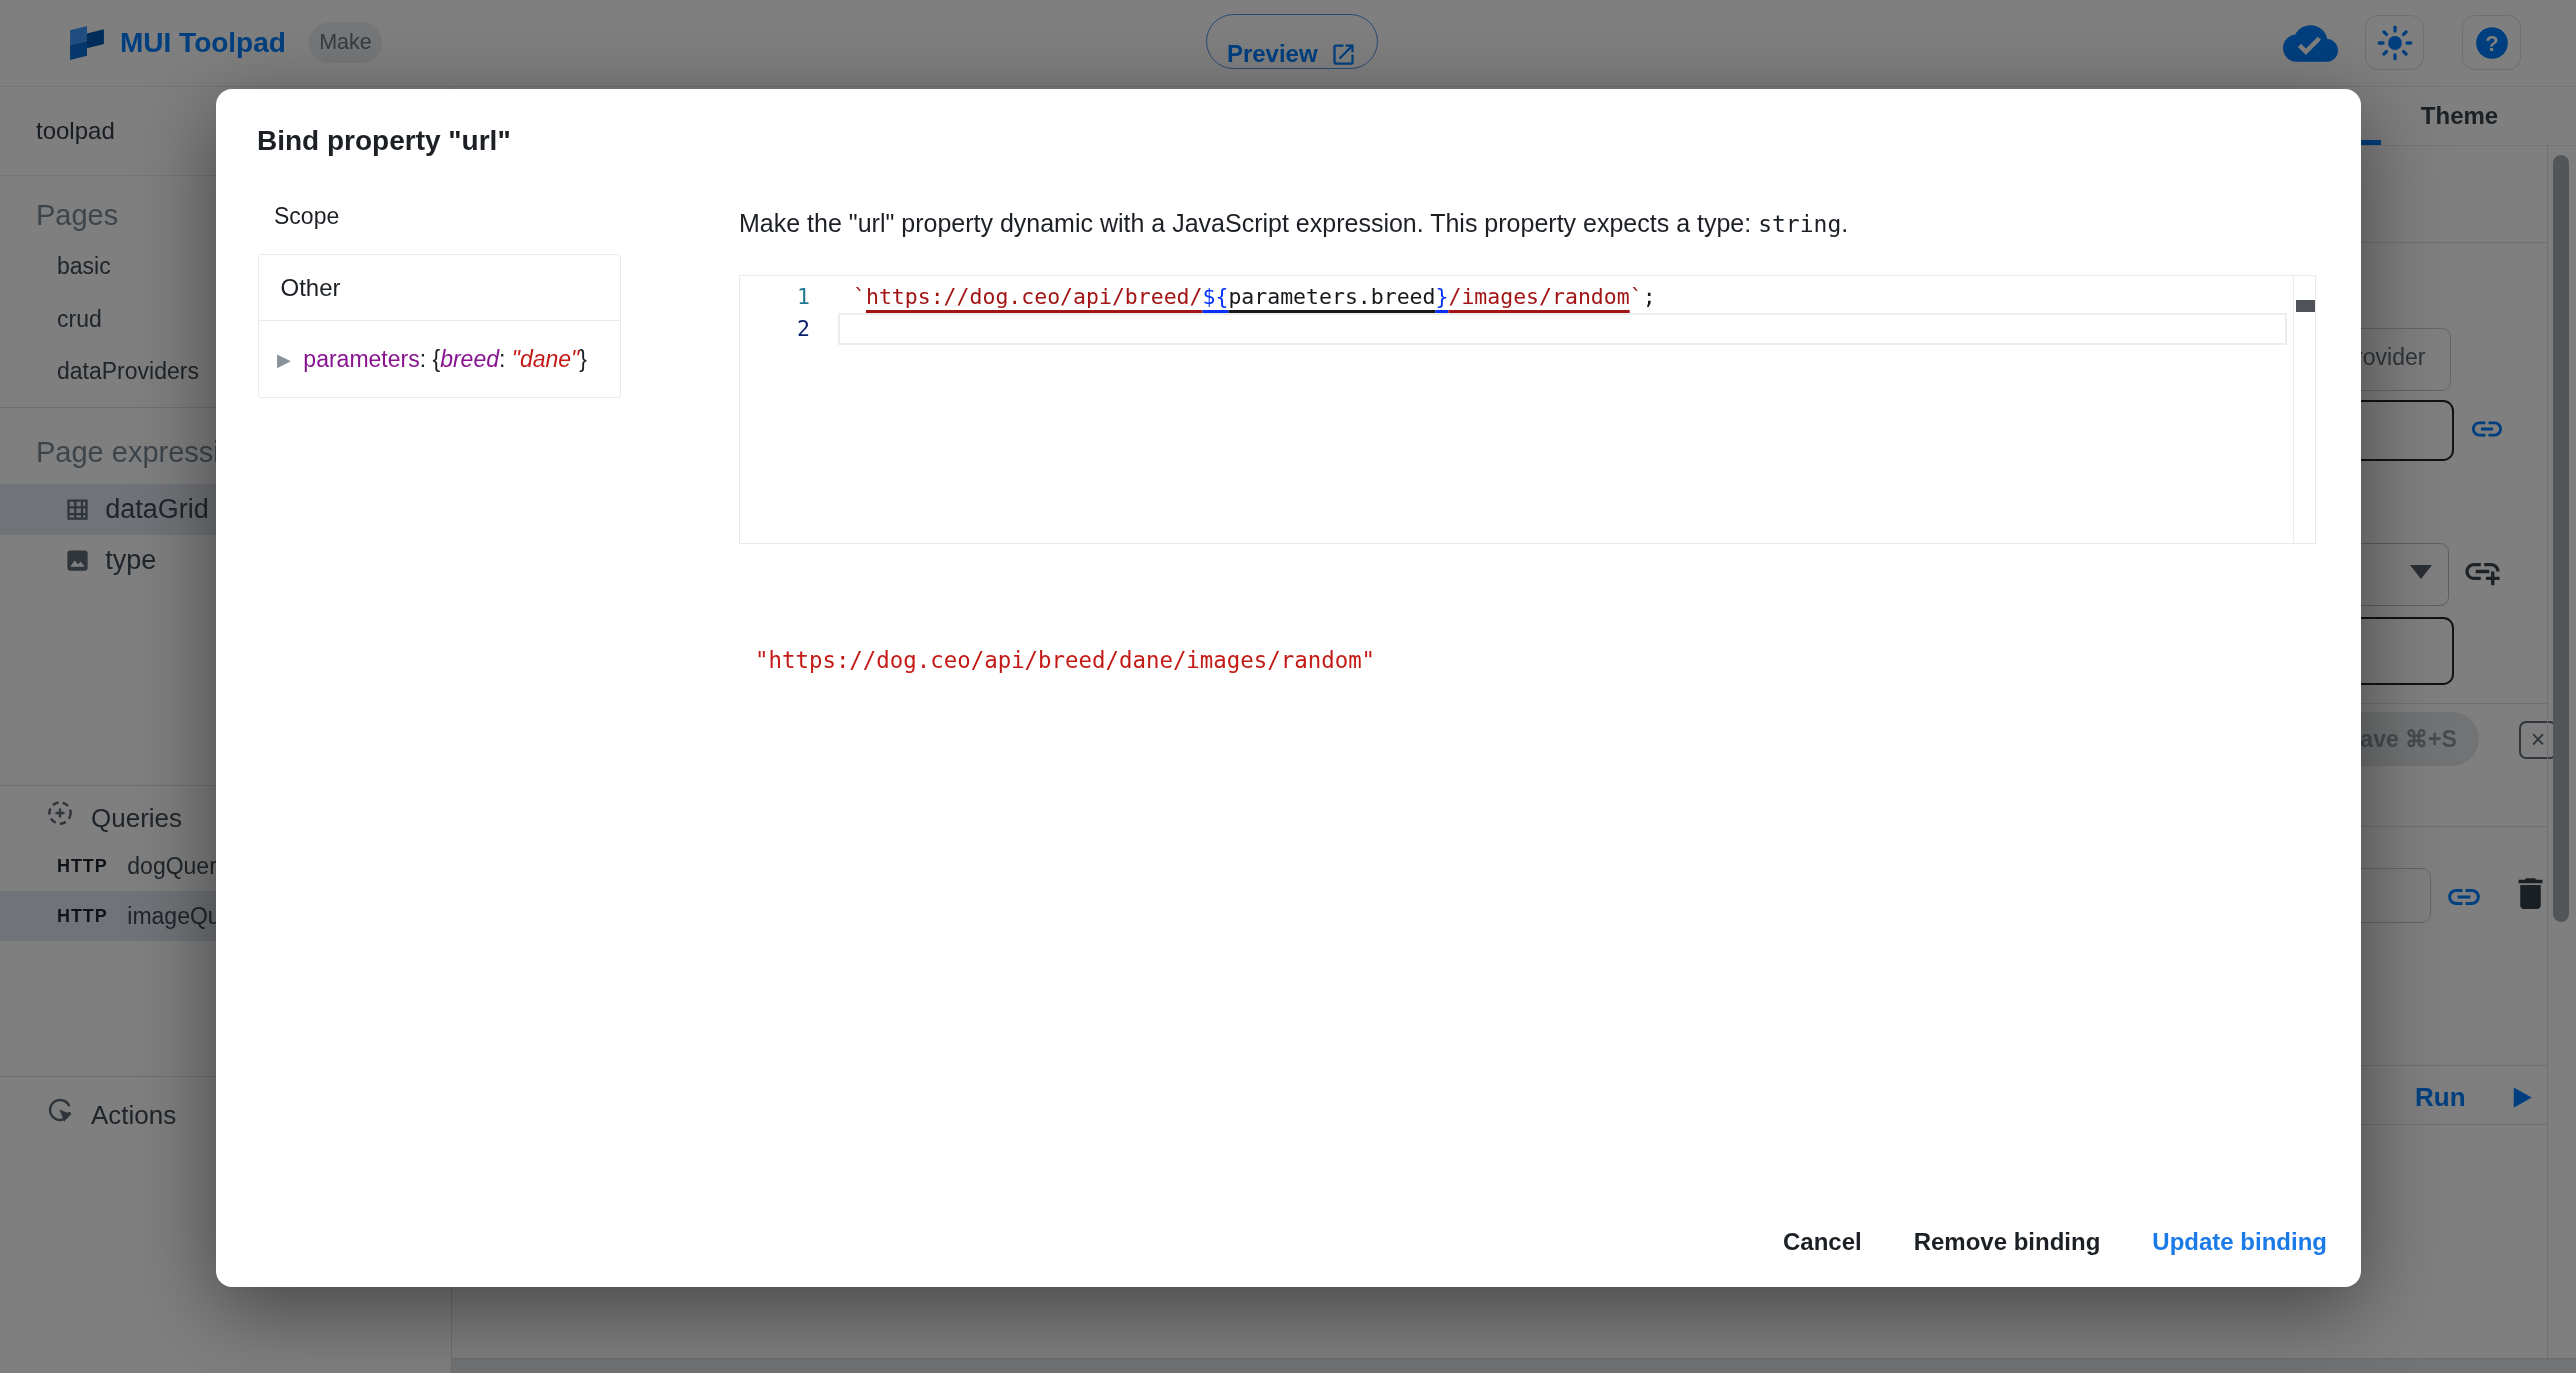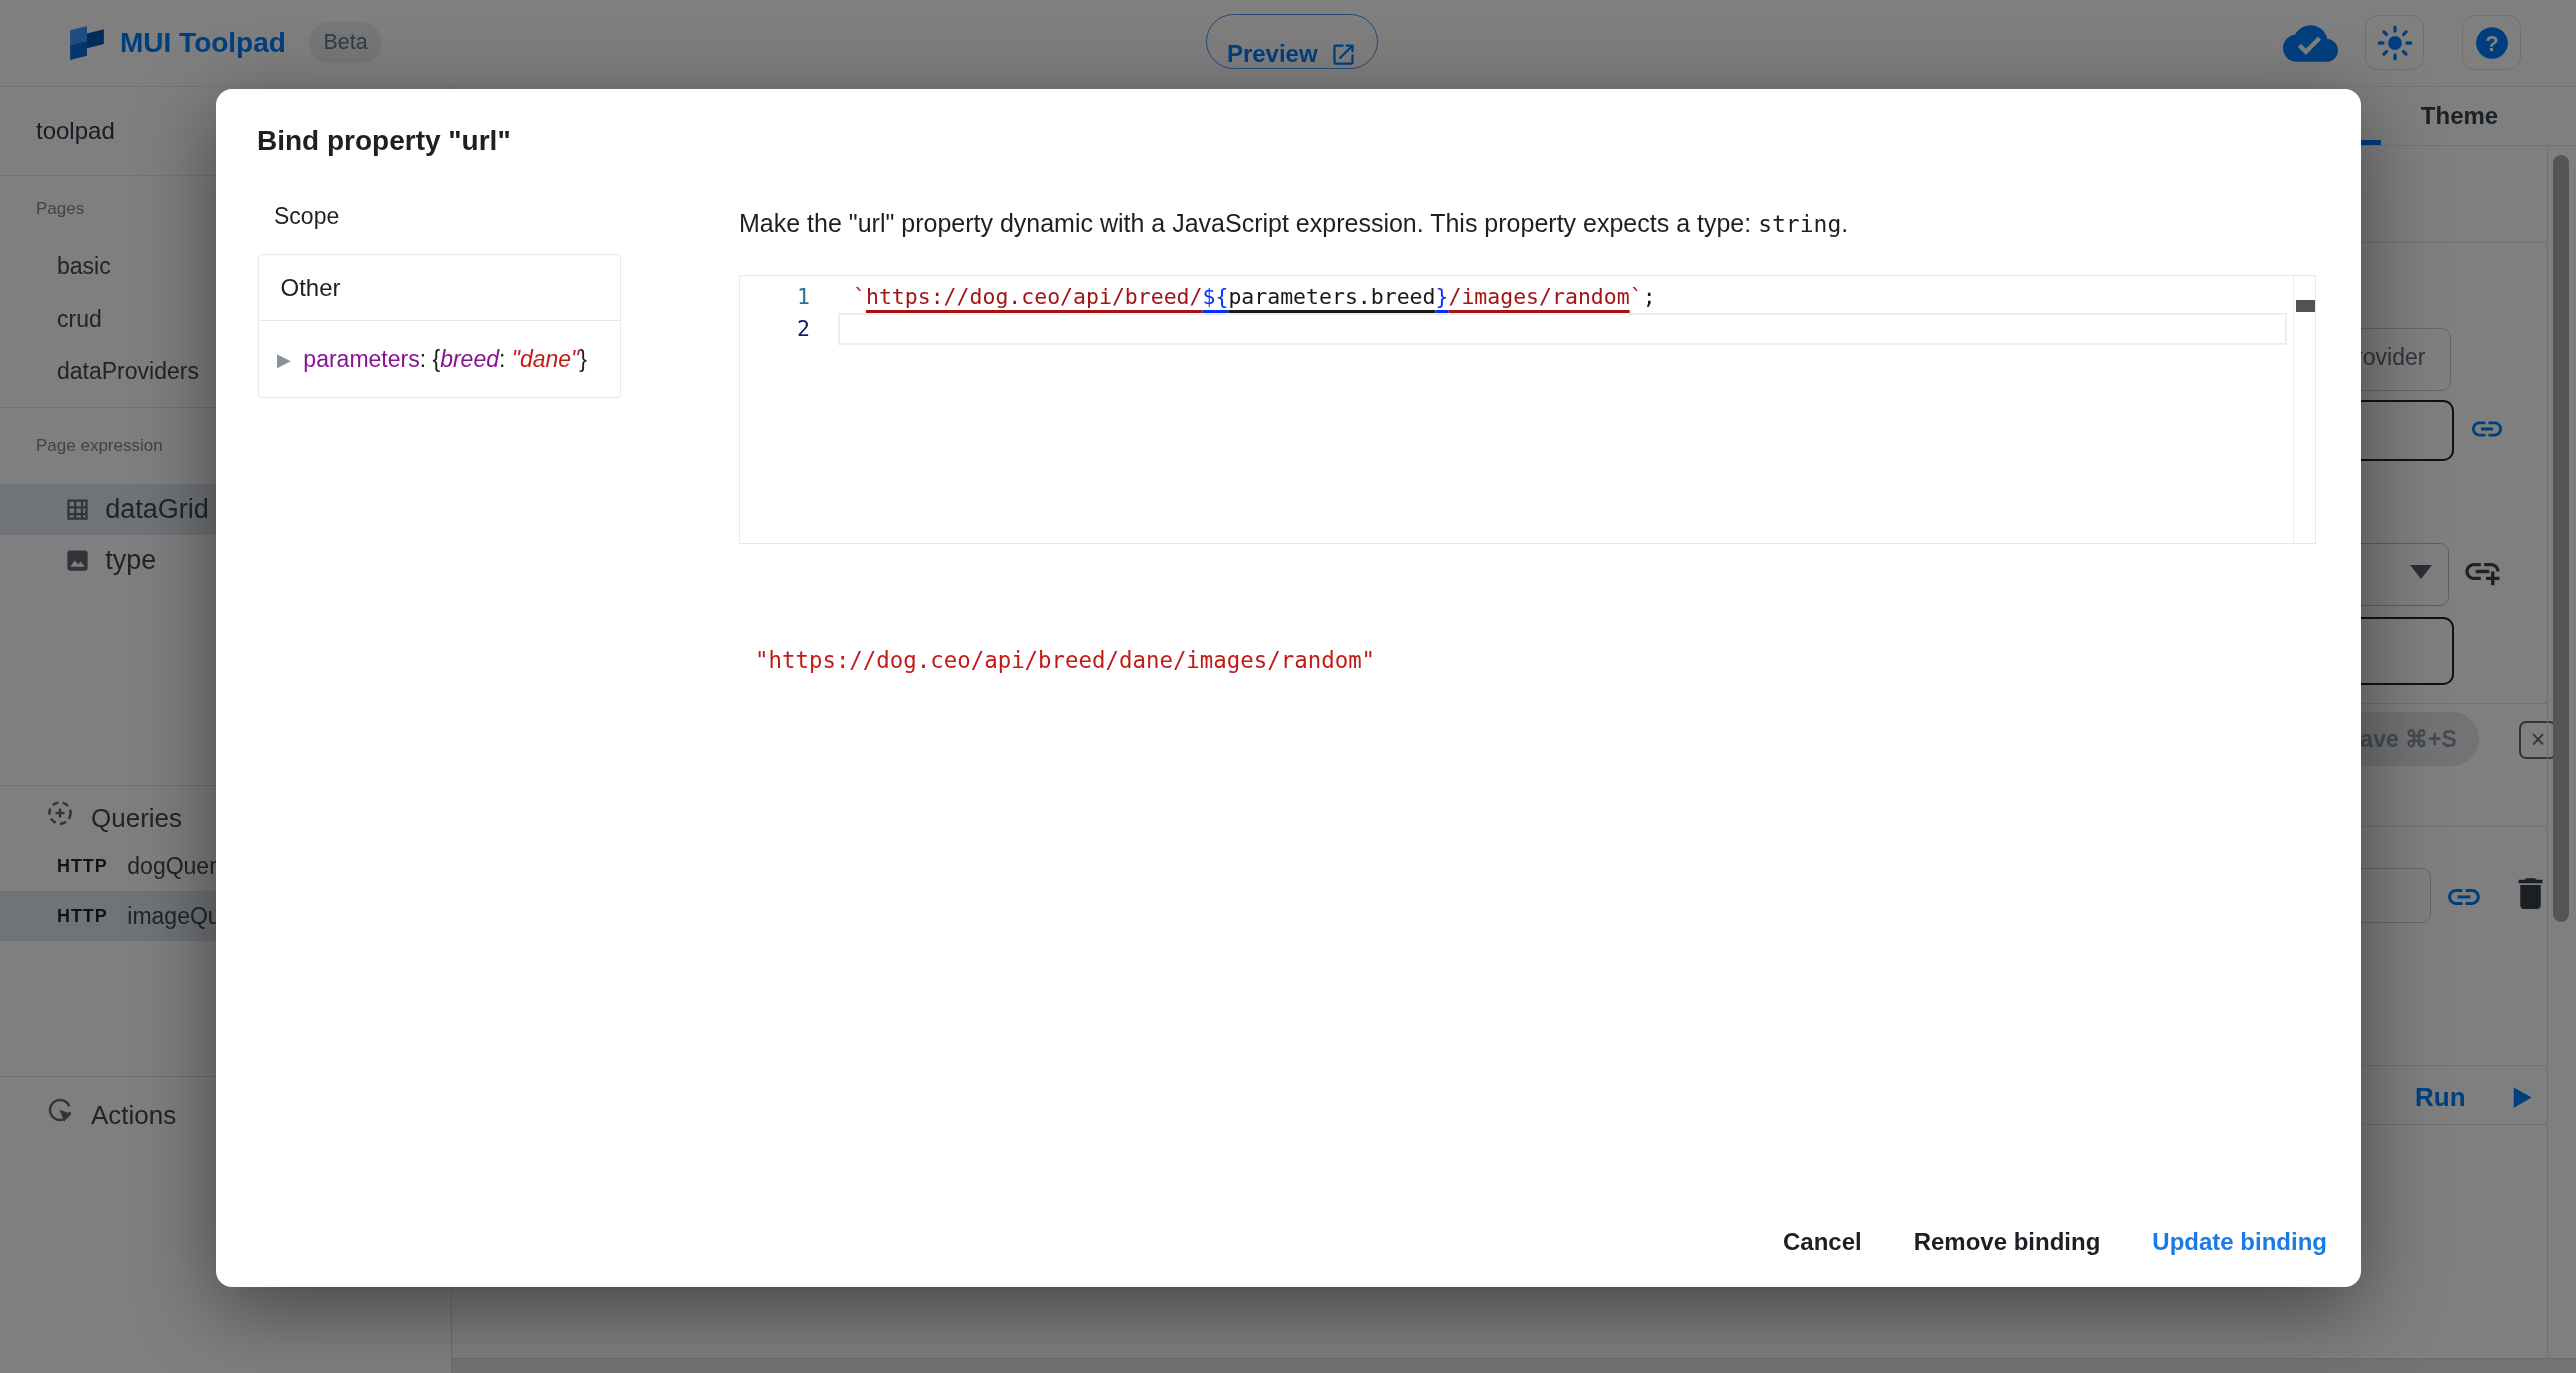--- a/index.html
+++ b/index.html
@@ -21,21 +21,21 @@
                color:#007FFF;font-size:24px;font-weight:600;display:flex;align-items:flex-end;justify-content:center;gap:12.5px;box-sizing:border-box;}
   #cloud-btn{left:2283px;top:19.7px;width:55px;height:47px;color:#007FFF;}
   #sun-btn{left:2365px;top:15px;width:59px;height:55px;border:0.9px solid #dadee1;border-radius:12.5px;color:#007FFF;
            display:flex;align-items:center;justify-content:center;box-sizing:border-box;}
   #help-btn{left:2462px;top:15px;width:59px;height:55px;border:0.9px solid #dadee1;border-radius:12.5px;color:#007FFF;
            display:flex;align-items:center;justify-content:center;box-sizing:border-box;}
 
   
   #project-tabrow{left:0;top:86px;width:451px;height:89px;border-bottom:0.9px solid #e6e9eb;}
   #project-tab{left:36px;top:86px;height:89px;line-height:89px;font-size:24px;color:#2F3A45;}
-  .section-label{font-size:17px;color:#7B8A97;}
+  .section-label{font-size:29px;color:#7B8A97;}
   #pages-label{left:36px;top:199px;}
   .side-item{font-size:23px;color:#3E4A54;}
   #item-basic{left:57px;top:253px;}
   #item-crud{left:57px;top:306px;}
   #item-dataProviders{left:57px;top:358px;}
   .hdivider{height:0.9px;background:#dde1e5;}
   #div1{left:0;top:407px;width:451px;}
   #ph-label{left:36px;top:436px;}
   .hier-row{left:0;width:451px;height:51px;display:flex;align-items:center;gap:14.3px;padding-left:64px;box-sizing:border-box;}
   .hier-row.selected{background:#e0e6ef;}
@@ -136,21 +136,21 @@
 
   <div id="app">
 
     <div id="header">
       <svg id="logo" class="abs" viewBox="0 0 36 36">
         <polygon points="2,6 18,2 18,16 2,20" fill="#3e9bff"></polygon>
         <polygon points="2,20 18,16 18,30 2,34" fill="#0b6fd9"></polygon>
         <polygon points="18,9 34,5 34,19 18,23" fill="#0059b2"></polygon>
       </svg>
       <div id="app-title" class="abs">MUI Toolpad</div>
-      <div id="beta-chip" class="abs">Beta</div>
+      <div id="beta-chip" class="abs">Make</div>
       <div id="preview-btn" class="abs">
         <span>Preview</span>
         <svg width="27" height="27" viewBox="0 0 24 24">
           <path fill="#007FFF" d="M19 19H5V5h7V3H5a2 2 0 0 0-2 2v14a2 2 0 0 0 2 2h14c1.1 0 2-.9 2-2v-7h-2v7zM14 3v2h3.59l-9.83 9.83 1.41 1.41L19 6.41V10h2V3h-7z"></path>
         </svg>
       </div>
       <svg id="cloud-btn" class="abs" viewBox="0 0 24 20">
         <path fill="currentColor" d="M19.35 8.04A7.49 7.49 0 0 0 12 2C9.11 2 6.6 3.64 5.35 6.04A5.994 5.994 0 0 0 0 12c0 3.31 2.69 6 6 6h13c2.76 0 5-2.24 5-5 0-2.64-2.05-4.78-4.65-4.96zM10 15l-3.5-3.5 1.41-1.41L10 12.17 15.18 7l1.41 1.41L10 15z"></path>
       </svg>
       <div id="sun-btn" class="abs">

